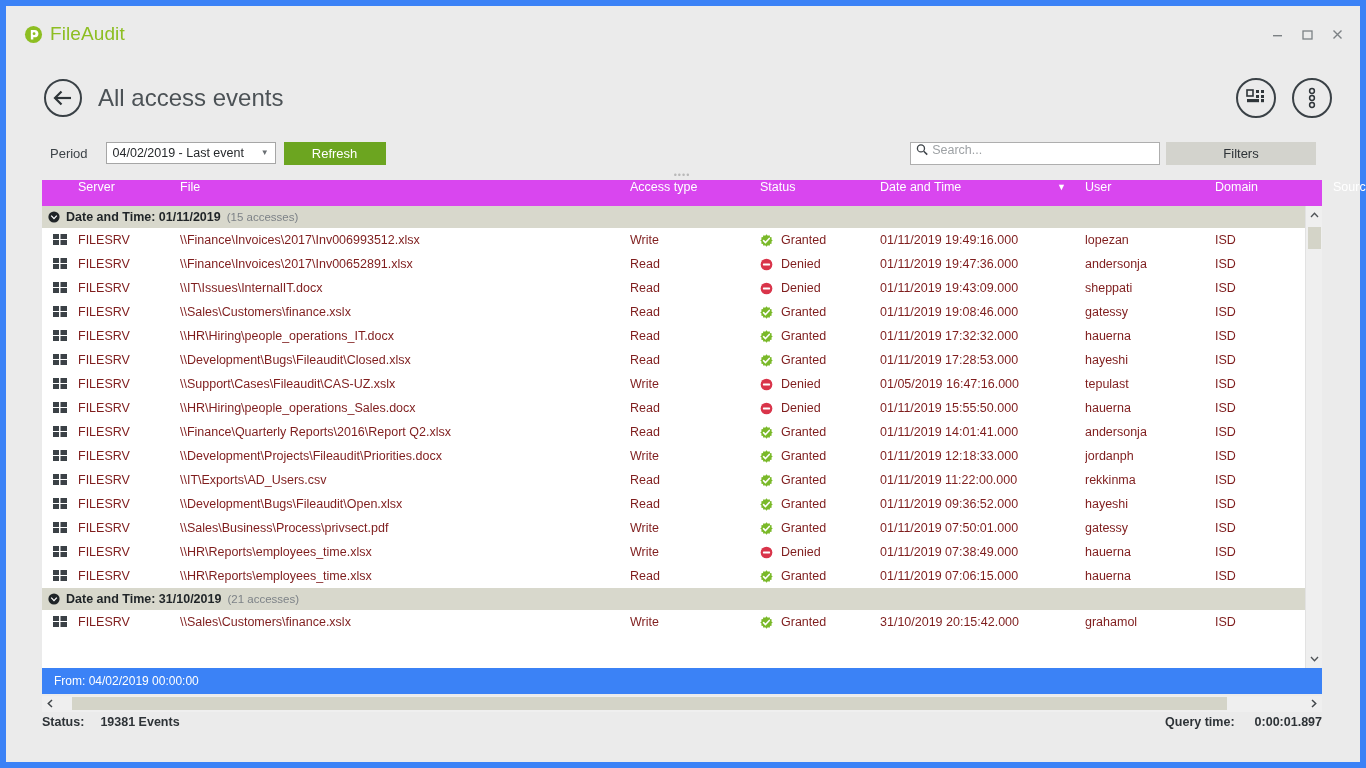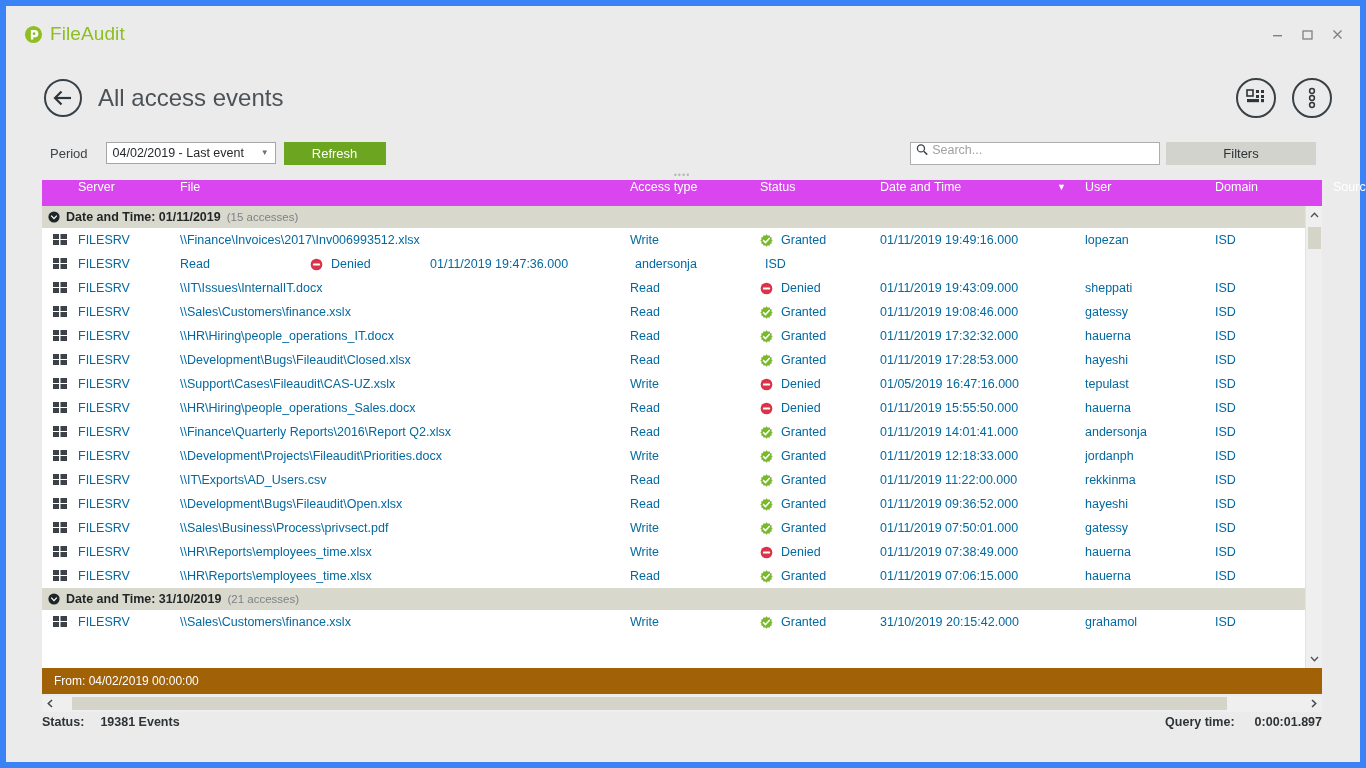--- a/index.html
+++ b/index.html
@@ -215,21 +215,21 @@
     font-size: 12.5px;
   }
   .group-row .gtitle { font-weight: bold; color: #1f2427; text-align: right; }
   .group-row .gcount { color: #7d8287; font-size: 11.5px; }
   .row {
     height: 24px;
     display: flex;
     align-items: center;
     background: #ffffff;
     font-size: 12.5px;
-    color: #0369a1;
+    color: #7f1d1d;
   }
   .row .cell { display: flex; align-items: center; overflow: hidden; white-space: nowrap; }
   .c-icon   { width: 36px; justify-content: center; flex: 0 0 36px; }
   .c-server { width: 102px; flex: 0 0 102px; }
   .c-file   { width: 450px; flex: 0 0 450px; }
   .c-access { width: 130px; flex: 0 0 130px; }
   .c-status { width: 120px; flex: 0 0 120px; gap: 8px; }
   .c-date   { width: 205px; flex: 0 0 205px; }
   .c-user   { width: 130px; flex: 0 0 130px; }
   .c-domain { width: 118px; flex: 0 0 118px; }
@@ -277,21 +277,21 @@
     position: absolute;
     top: 4px; left: 2px;
     width: 13px; height: 22px;
     background: #d4d4c8;
     cursor: default;
   }
 
   
   .footer-bar {
     flex: 0 0 26px;
-    background: #a16207;
+    background: #3b82f6;
     color: #ffffff;
     display: flex;
     align-items: center;
     padding-left: 12px;
     font-size: 12px;
     margin: 0 38px 0 36px;
   }
 
   
   .hscroll {
@@ -486,20 +486,21 @@
           <div class="row">
             <div class="cell c-icon">
               <svg class="srv-ico" viewBox="0 0 14 12">
                 <rect x="0" y="0" width="6" height="5" fill="#3b4146"></rect>
                 <rect x="7.5" y="0" width="6.5" height="5" fill="#3b4146"></rect>
                 <rect x="0" y="6" width="6" height="5" fill="#3b4146"></rect>
                 <rect x="7.5" y="6" width="6.5" height="5" fill="#3b4146"></rect>
               </svg>
             </div>
             <div class="cell c-server">FILESRV</div>
+            <div class="cell c-file">\\Finance\Invoices\2017\Inv00652891.xlsx</div>
             <div class="cell c-access">Read</div>
             <div class="cell c-status">
               <svg class="ico-denied" viewBox="0 0 16 16">
                 <circle cx="8" cy="8" r="7.2" fill="#d9344a"></circle>
                 <rect x="3.6" y="6.8" width="8.8" height="2.4" rx="0.6" fill="#ffffff"></rect>
               </svg>
               <span>Denied</span>
             </div>
             <div class="cell c-date">01/11/2019 19:47:36.000</div>
             <div class="cell c-user">andersonja</div>

